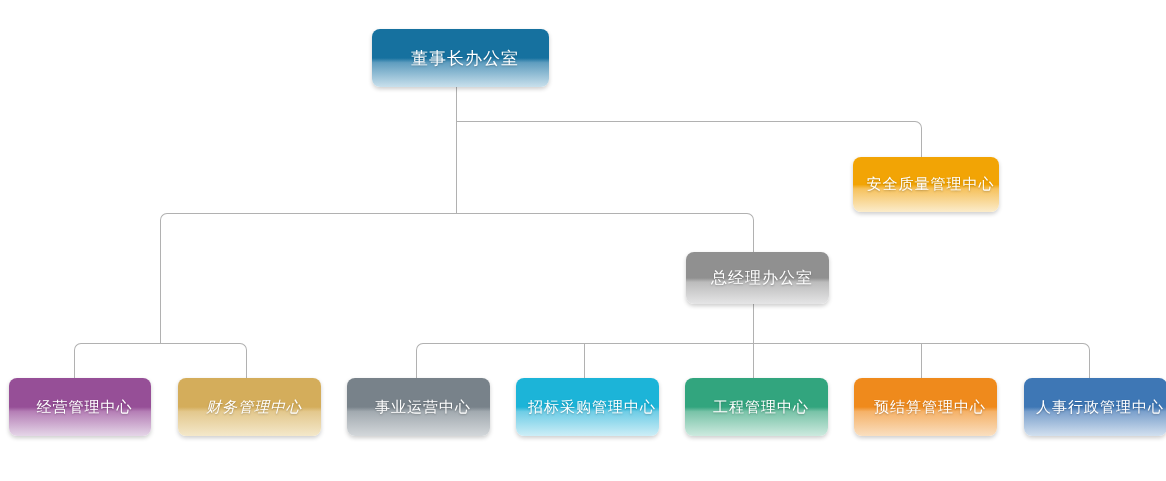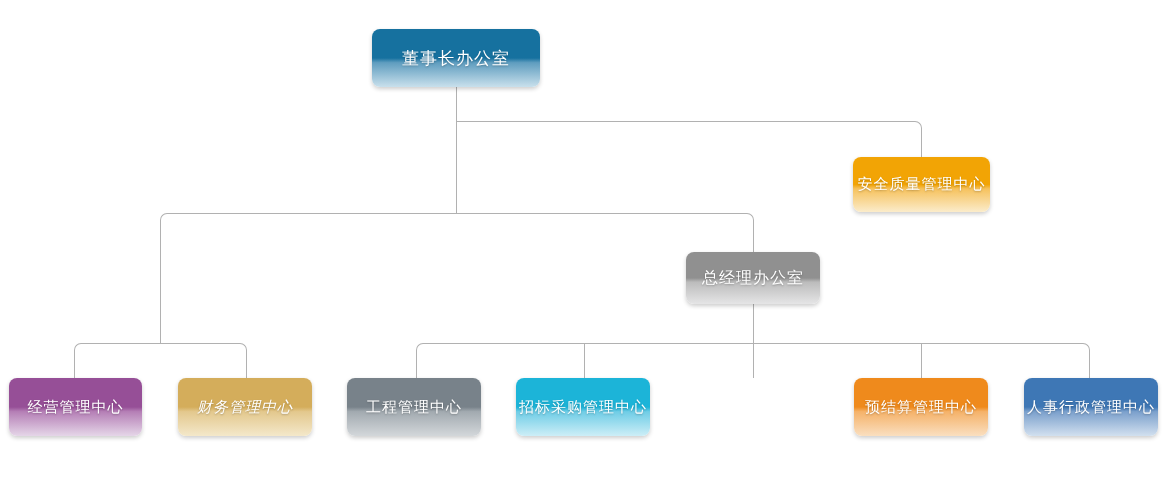--- a/index.html
+++ b/index.html
@@ -44,20 +44,21 @@
     display: flex;
     align-items: center;
     justify-content: center;
     color: #ffffff;
     border-radius: 8px;
     box-shadow: 0 2px 4px rgba(0,0,0,0.20);
     text-shadow: 0 1px 2px rgba(0,0,0,0.25);
     letter-spacing: 1px;
     font-size: 15px;
     white-space: nowrap;
+    padding-left: 9px;
   }
   .n-chairman { left: 372px;  top: 29px;  width: 168px; height: 58px; font-size: 17px; }
   .n-safety   { left: 853px;  top: 157px; width: 137px; height: 55px; font-size: 15px; }
   .n-gm       { left: 686px;  top: 252px; width: 134px; height: 52px; font-size: 16px; }
   .n-b1 { left: 9px;    top: 378px; width: 133px; height: 58px; }
   .n-b2 { left: 178px;  top: 378px; width: 134px; height: 58px; }
   .n-b3 { left: 347px;  top: 378px; width: 134px; height: 58px; }
   .n-b4 { left: 516px;  top: 378px; width: 134px; height: 58px; }
   .n-b5 { left: 685px;  top: 378px; width: 134px; height: 58px; }
   .n-b6 { left: 854px;  top: 378px; width: 134px; height: 58px; }
@@ -89,24 +90,27 @@
   <div class="node n-safety" style="background: linear-gradient(rgb(242, 164, 5) 0%, rgb(242, 164, 5) 50%, rgb(246, 194, 94) 58%, rgb(251, 236, 203) 100%);">
     <span>安全质量管理中心</span>
   </div>
   <div class="node n-b1" style="background: linear-gradient(rgb(150, 79, 151) 0%, rgb(150, 79, 151) 50%, rgb(181, 127, 182) 58%, rgb(229, 214, 232) 100%); justify-content: center;">
     <span>经营管理中心</span>
   </div>
   <div class="node n-b2" style="background: linear-gradient(rgb(212, 173, 91) 0%, rgb(212, 173, 91) 50%, rgb(227, 200, 141) 58%, rgb(244, 232, 202) 100%); font-style: italic;">
     <span>财务管理中心</span>
   </div>
   <div class="node n-b3" style="background: linear-gradient(rgb(120, 130, 138) 0%, rgb(120, 130, 138) 50%, rgb(162, 170, 176) 58%, rgb(211, 215, 218) 100%);">
-    <span>工程管理中心</span>
+    <span>事业运营中心</span>
   </div>
   <div class="node n-b4" style="background: linear-gradient(rgb(28, 180, 216) 0%, rgb(28, 180, 216) 50%, rgb(111, 205, 230) 58%, rgb(205, 238, 247) 100%);">
     <span>招标采购管理中心</span>
+  </div>
+  <div class="node n-b5" style="background: linear-gradient(rgb(50, 165, 126) 0%, rgb(50, 165, 126) 50%, rgb(121, 195, 168) 58%, rgb(205, 234, 223) 100%);">
+    <span>工程管理中心</span>
   </div>
   <div class="node n-b6" style="background: linear-gradient(rgb(239, 138, 28) 0%, rgb(239, 138, 28) 50%, rgb(245, 178, 105) 58%, rgb(250, 223, 192) 100%);">
     <span>预结算管理中心</span>
   </div>
   <div class="node n-b7" style="background: linear-gradient(rgb(62, 119, 181) 0%, rgb(62, 119, 181) 50%, rgb(123, 160, 204) 58%, rgb(210, 224, 239) 100%);">
     <span>人事行政管理中心</span>
   </div>
 
 </div>
 

